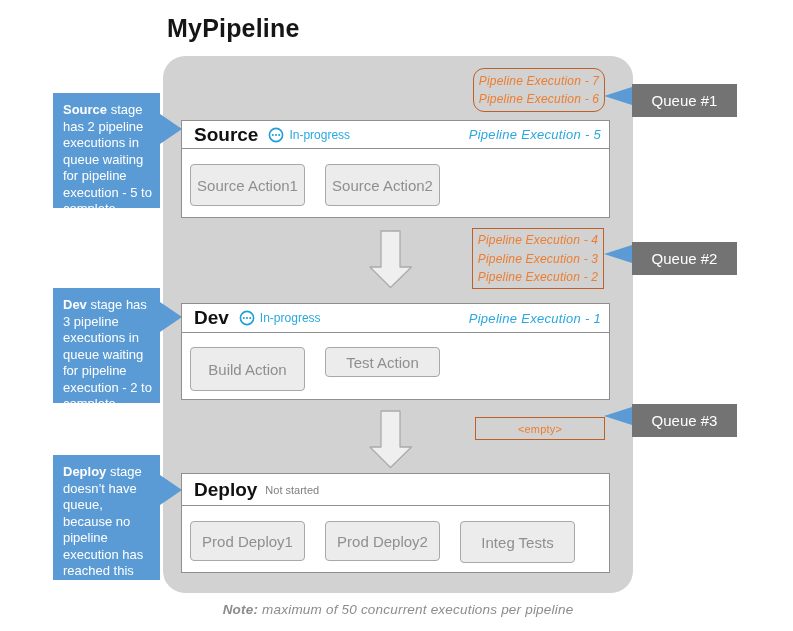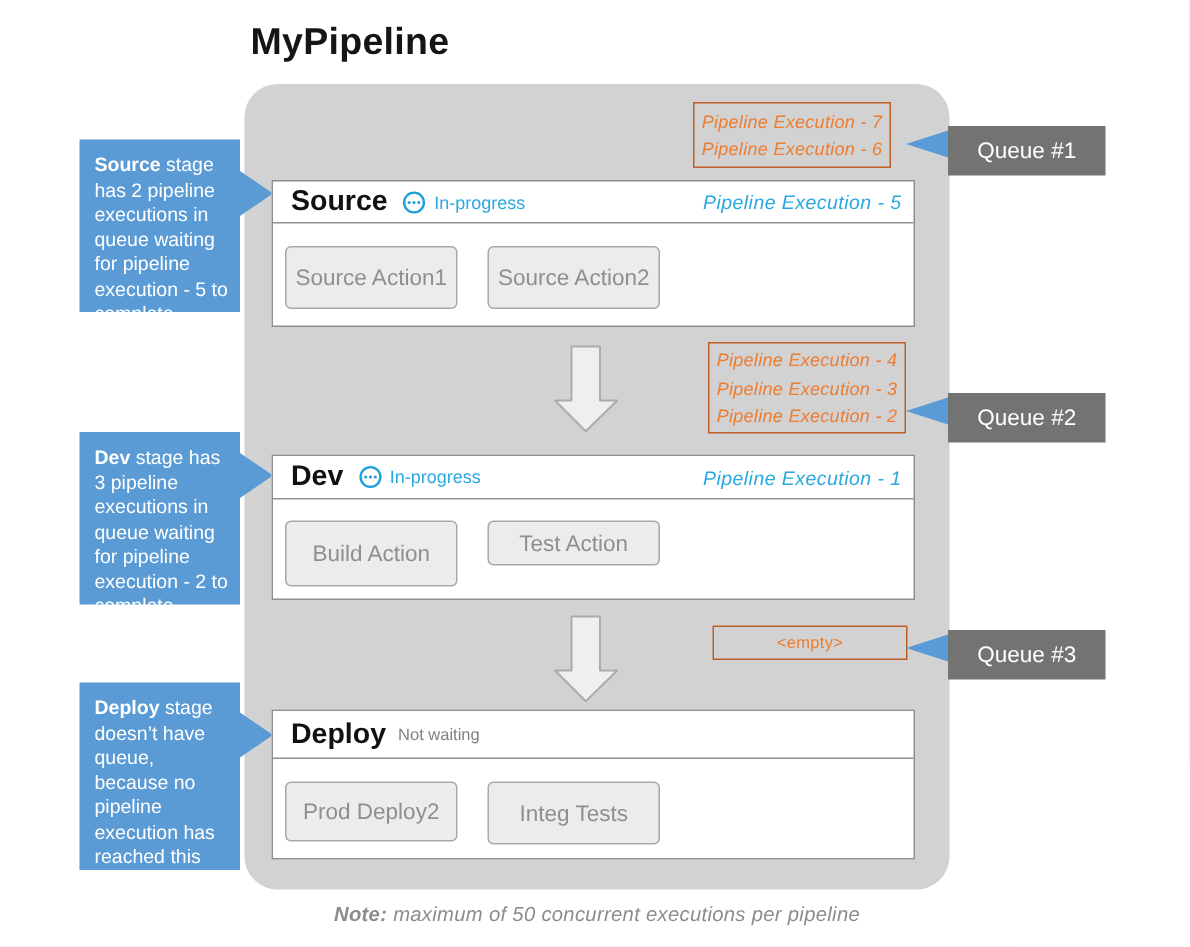--- a/index.html
+++ b/index.html
@@ -98,42 +98,42 @@
 </div>
 <div class="note-callout" style="top:288px; height:115px;">
   <span class="lead">Dev</span><span> stage has 3 pipeline executions in queue waiting for pipeline execution - 2 to complete</span>
   <span class="tail" style="top:14px;"></span>
 </div>
 <div class="note-callout" style="top:455px; height:125px;">
   <span class="lead">Deploy</span><span> stage doesn’t have queue, because no pipeline execution has reached this stage</span>
   <span class="tail" style="top:20px;"></span>
 </div>
 
-<div class="queue-box" style="left:462px; top:68px; width:132px; height:44px;">
+<div class="queue-box" style="left:473px; top:68px; width:132px; height:44px;border-radius:11px;">
   <div class="queue-item">Pipeline Execution - 7</div>
   <div class="queue-item">Pipeline Execution - 6</div>
 </div>
 <div class="queue-box" style="left:472px; top:228px; width:132px; height:61px;">
   <div class="queue-item">Pipeline Execution - 4</div>
   <div class="queue-item">Pipeline Execution - 3</div>
   <div class="queue-item">Pipeline Execution - 2</div>
 </div>
 <div class="queue-box" style="left:475px; top:417px; width:130px; height:23px;">
   <div class="queue-item empty">&lt;empty&gt;</div>
 </div>
 
 <div class="queue-callout" style="top:84px;">
   <span class="tail"></span>
   <span>Queue #1</span>
 </div>
-<div class="queue-callout" style="top:242px;margin-top:20px;">
+<div class="queue-callout" style="top:242px;">
   <span class="tail"></span>
   <span>Queue #2</span>
 </div>
-<div class="queue-callout" style="top:420px;">
+<div class="queue-callout" style="top:404px;">
   <span class="tail"></span>
   <span>Queue #3</span>
 </div>
 
 <div class="stage" style="top:120px; height:98px;">
   <div class="stage-header" style="height:28px;">
     <span class="stage-name">Source</span>
     <span class="status-wrap">
       <svg width="16" height="16" viewBox="0 0 16 16">
         <circle cx="8" cy="8" r="6.6" fill="none" stroke="#1d9fdb" stroke-width="1.6"></circle>
@@ -175,23 +175,24 @@
   </div>
 </div>
 
 <svg class="flow-arrow" style="top:410px;" width="44" height="59" viewBox="0 0 44 59">
   <polygon points="12,1 31,1 31,37 42.5,37 21.5,57.5 1,37 12,37" fill="#efefef" stroke="#ababab" stroke-width="1.3" stroke-linejoin="round"></polygon>
 </svg>
 
 <div class="stage" style="top:473px; height:100px;">
   <div class="stage-header" style="height:32px;">
     <span class="stage-name">Deploy</span>
-    <span class="status-text gray">Not waiting</span>
+    <span class="status-text gray">Not started</span>
   </div>
   <div class="actions" style="margin-top:15px;">
+    <div class="action-box" style="height:40px;">Prod Deploy1</div>
     <div class="action-box" style="height:40px;">Prod Deploy2</div>
     <div class="action-box" style="height:42px;">Integ Tests</div>
   </div>
 </div>
 
 <div class="bottom-note">
   <span class="lead">Note:</span><span> maximum of 50 concurrent executions per pipeline</span>
 </div>
 
 </body></html>

